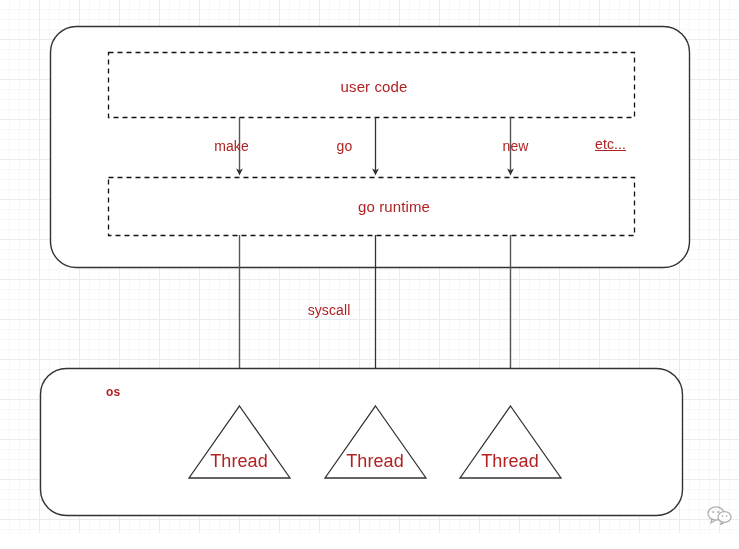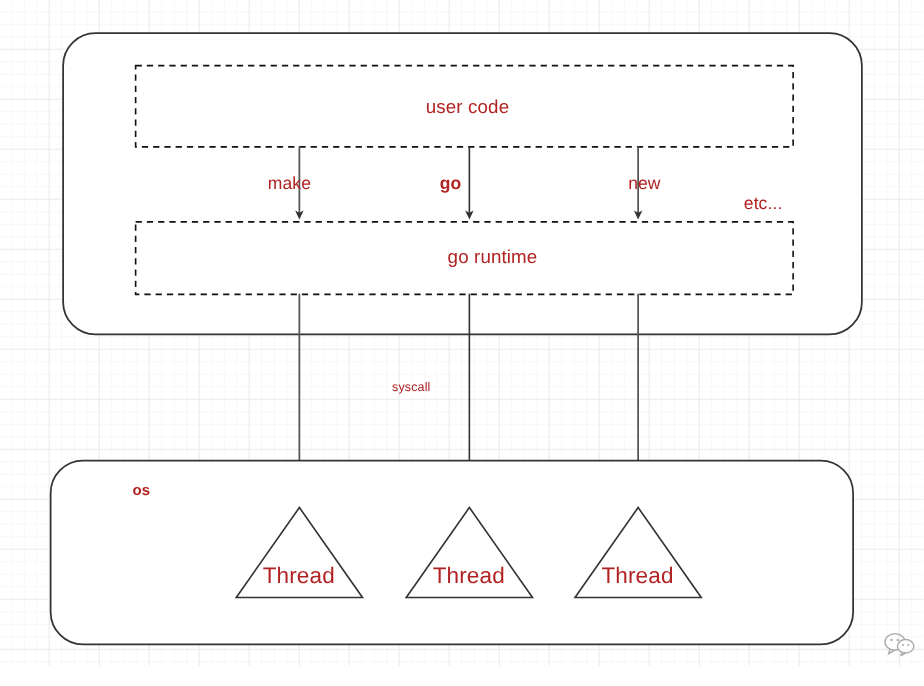--- a/index.html
+++ b/index.html
@@ -32,21 +32,21 @@
   .lbl {
     position: absolute;
     color: #b22222;
     font-family: "Liberation Sans", sans-serif;
     white-space: nowrap;
     transform: translate(-50%, -50%);
     letter-spacing: 0.1px;
   }
   .lbl-box   { font-size: 15px; }
   .lbl-op    { font-size: 14px; padding-left: 45px; }
-  .lbl-sys   { font-size: 10px; }
+  .lbl-sys   { font-size: 14px; }
   .lbl-os    { font-size: 12px; font-weight: bold; transform: translate(0, -50%); }
   .lbl-thread{ font-size: 18px; }
 
   #watermark {
     position: absolute;
     right: 6px;
     bottom: 8px;
     display: flex;
     align-items: center;
     gap: 3px;
@@ -92,23 +92,23 @@
     <polygon points="239.5,406 290,478 189,478" fill="#ffffff" stroke="#333333" stroke-width="1.3"></polygon>
     <polygon points="375.5,406 426,478 325,478" fill="#ffffff" stroke="#333333" stroke-width="1.3"></polygon>
     <polygon points="510.5,406 561,478 460,478" fill="#ffffff" stroke="#333333" stroke-width="1.3"></polygon>
   </svg>
 
   <div class="lbl lbl-box" style="left:374px; top:86px;">user code</div>
 
   <div class="lbl lbl-box" style="left:394px; top:206px;">go runtime</div>
 
   <div class="lbl lbl-op" style="left:209px; top:146px;">make</div>
-  <div class="lbl lbl-op" style="left:338px; top:146px;font-weight:bold;">go</div>
+  <div class="lbl lbl-op" style="left:322px; top:146px;">go</div>
   <div class="lbl lbl-op" style="left:493px; top:146px;">new</div>
-  <div class="lbl lbl-op" style="left:588px; top:162px;">etc...</div>
+  <div class="lbl lbl-op" style="left:588px; top:144px;text-decoration:underline;">etc...</div>
 
   <div class="lbl lbl-sys" style="left:329px; top:310px;">syscall</div>
 
   <div class="lbl lbl-os" style="left:89px; top:392px;margin-left:17px;">os</div>
 
   <div class="lbl lbl-thread" style="left:239px; top:461px;">Thread</div>
   <div class="lbl lbl-thread" style="left:375px; top:461px;">Thread</div>
   <div class="lbl lbl-thread" style="left:510px; top:461px;">Thread</div>
 
   <div id="watermark">

